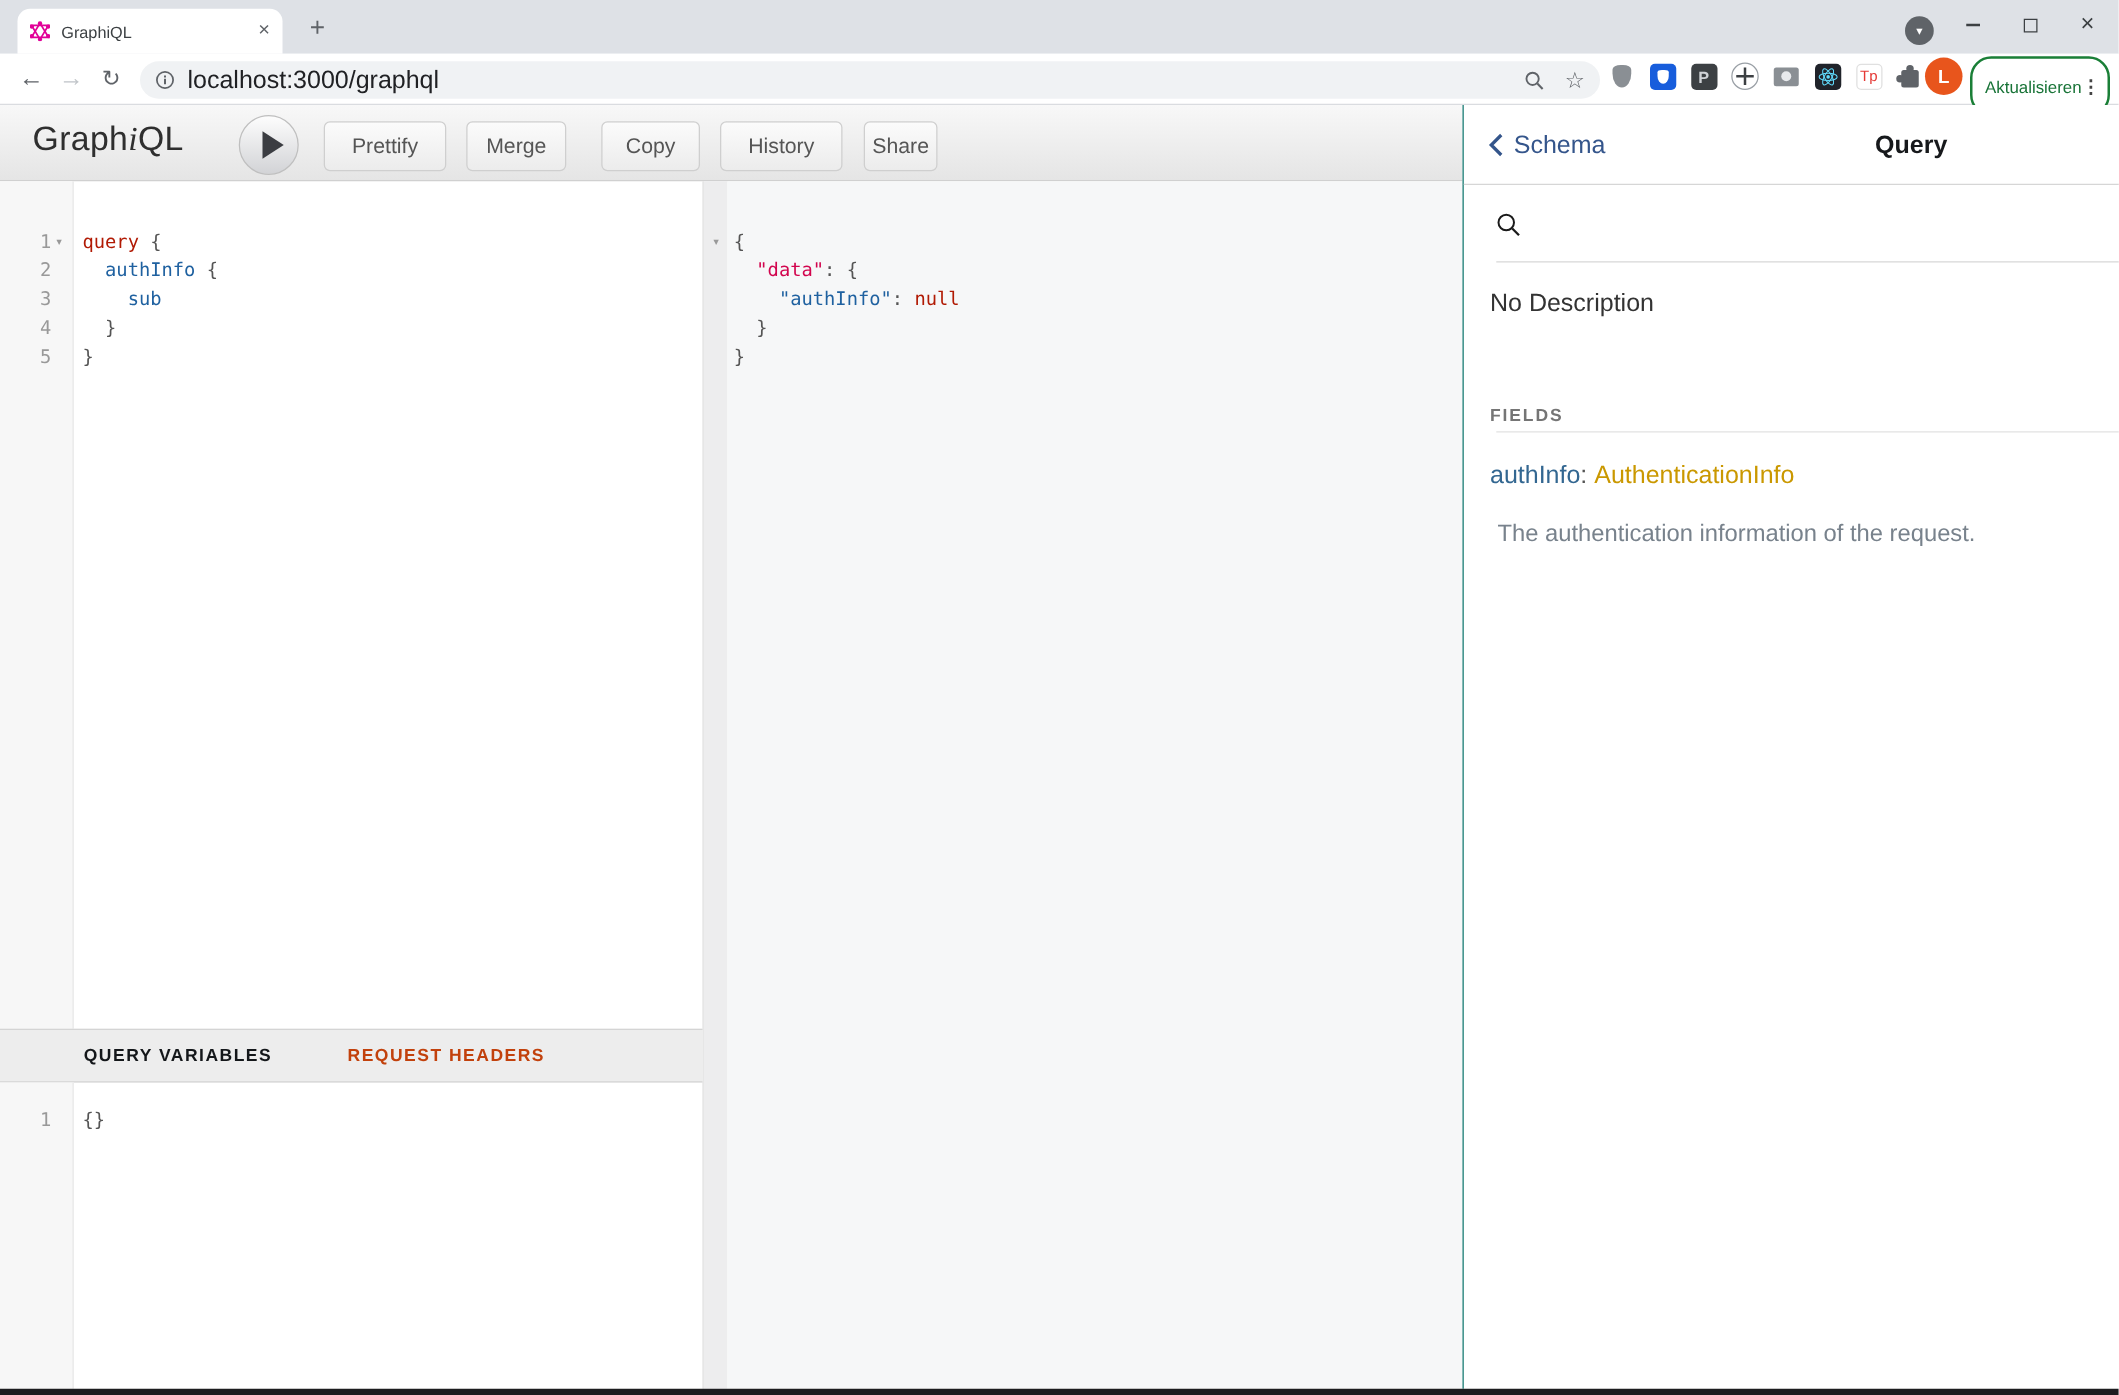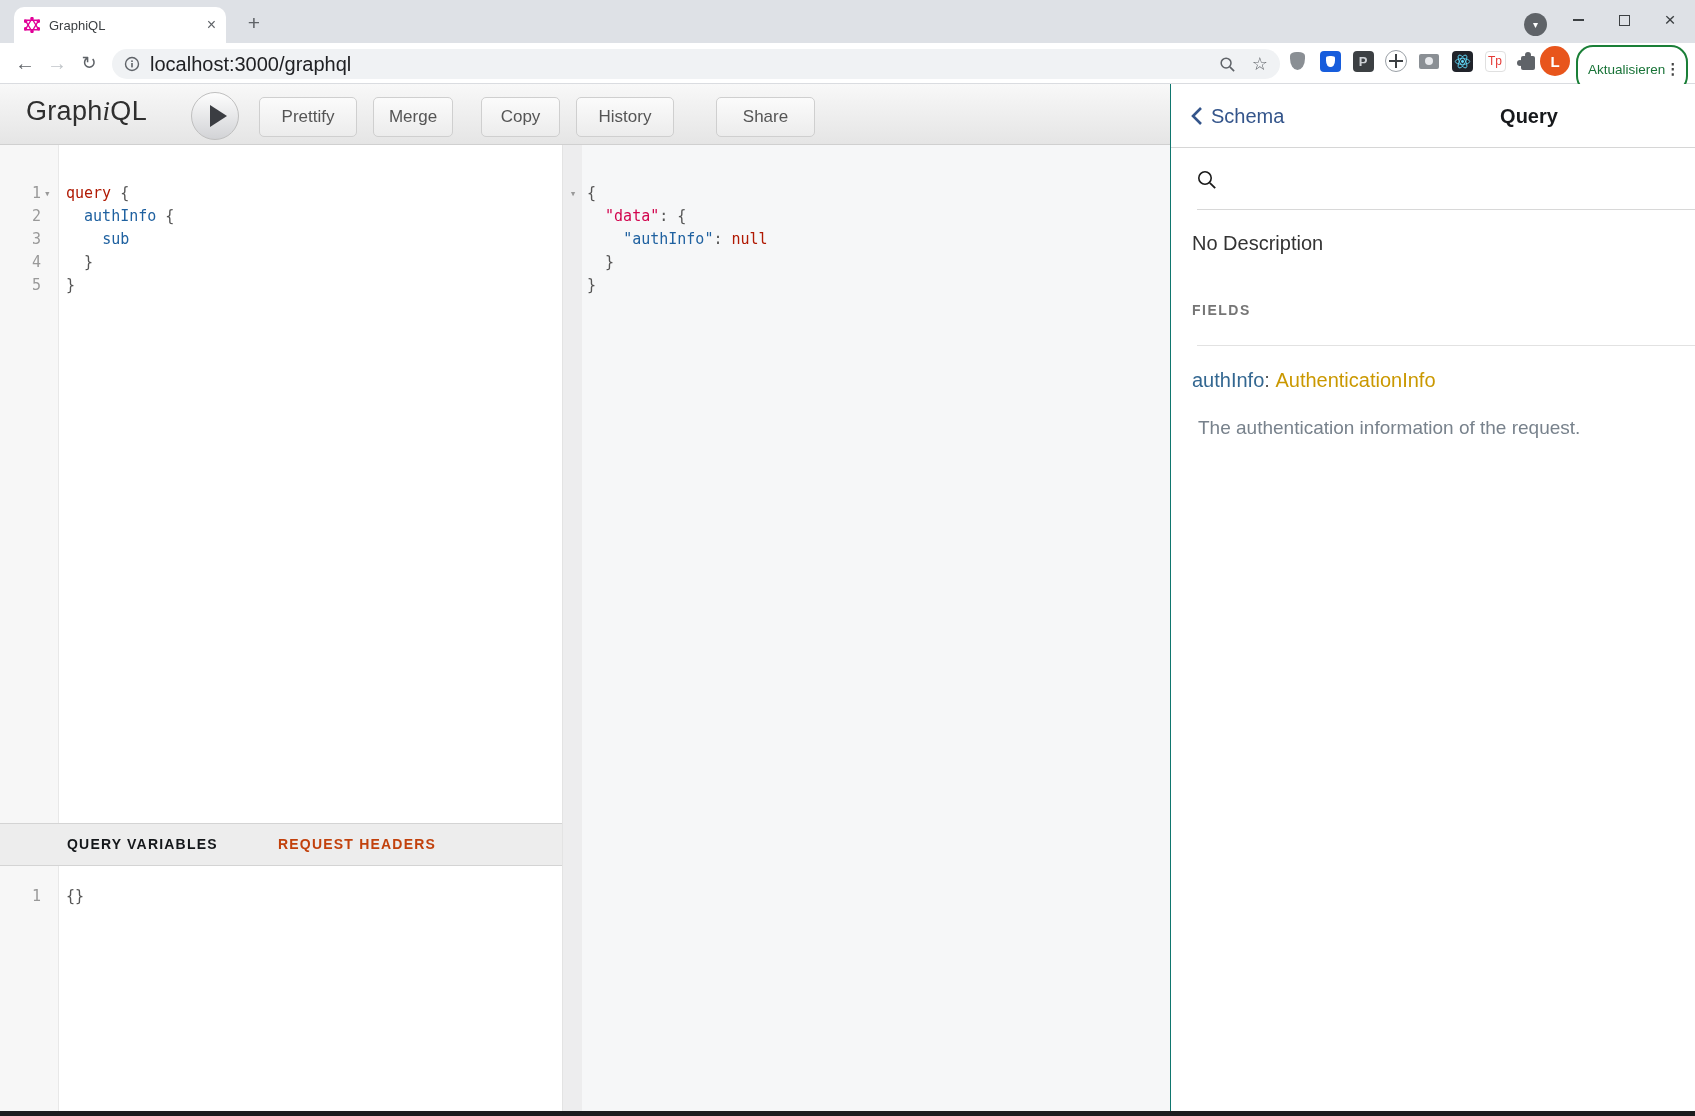--- a/index.html
+++ b/index.html
@@ -62,21 +62,21 @@
   #gql-logo{position:absolute;left:26px;top:96px;font-size:27px;color:#2f2f2f;letter-spacing:.3px}
   #gql-logo .it{font-style:italic;font-family:"Liberation Serif",serif}
   #execute{position:absolute;left:191px;top:92px;width:48px;height:48px;border-radius:50%;
       background:linear-gradient(#fdfdfd,#d2d3d6);border:1px solid #bfbfbf;box-sizing:border-box}
   #execute .tri{position:absolute;left:18px;top:12px;width:0;height:0;
       border-top:11px solid transparent;border-bottom:11px solid transparent;border-left:17px solid #3b3d42}
   .tbtn{position:absolute;top:97px;height:40px;border:1px solid #cfcfcf;border-radius:5px;
       background:linear-gradient(#fbfbfb,#ececec);color:#555;font-size:17px;
       display:flex;align-items:center;justify-content:center;box-sizing:border-box}
   #btn-prettify{left:259px;width:98px}#btn-merge{left:373px;width:80px}#btn-copy{left:481px;width:79px}
-  #btn-history{left:576px;width:98px}#btn-share{left:716px;width:99px}
+  #btn-history{left:576px;width:98px}#btn-share{left:691px;width:59px}
 
   
   .mono{font-family:"DejaVu Sans Mono",monospace;font-size:15px;line-height:23px}
   #query-gutter-bg{position:absolute;left:0;top:145px;width:59px;height:678px;background:#f7f7f7;
       border-right:1px solid #e8e8e8;box-sizing:border-box}
   #query-pane{position:absolute;left:0;top:145px;width:562px;height:678px;padding-top:37px;box-sizing:border-box}
   #vars-gutter-bg{position:absolute;left:0;top:866px;width:59px;height:245px;background:#f7f7f7;
       border-right:1px solid #e8e8e8;box-sizing:border-box}
   #vars-editor{position:absolute;left:0;top:866px;width:562px;height:245px;padding-top:19px;box-sizing:border-box}
   .cm-row{display:flex;height:23px}
@@ -108,21 +108,21 @@
   #docs-title{position:absolute;left:90px;right:0;top:0;height:64px;display:flex;align-items:center;
       justify-content:center;font-weight:bold;font-size:20px;color:#17191c}
   #docs-close{position:absolute;right:18px;top:0;height:64px;display:flex;align-items:center;font-size:22px;color:#333}
   #docs-search-icon{position:absolute;left:26px;top:86px}
   #docs-search{position:absolute;left:54px;top:64px;height:61px;display:flex;align-items:center;
       font-size:20px;color:#9a9a9a;width:440px;border:none;background:transparent;outline:none;
       font-family:"Liberation Sans",sans-serif}
   #docs-search::placeholder{color:#9a9a9a}
   #search-border{position:absolute;left:26px;right:0;top:125px;height:1px;background:#d8d8d8}
   #no-desc{position:absolute;left:21px;top:144px;height:30px;display:flex;align-items:center;font-size:20px;color:#333}
-  #fields-label{position:absolute;left:21px;top:214px;height:24px;display:flex;align-items:center;
+  #fields-label{position:absolute;left:21px;top:236px;height:24px;display:flex;align-items:center;
       font-size:14px;font-weight:bold;letter-spacing:1.5px;color:#757575}
   #fields-border{position:absolute;left:26px;right:0;top:261px;height:1px;background:#e2e2e2}
   #field-row{position:absolute;left:21px;top:281px;height:30px;display:flex;align-items:center;font-size:20px}
   #field-name{color:#336791}
   #field-colon{color:#555;white-space:pre}
   #field-type{color:#CA9800}
   #field-desc{position:absolute;left:27px;top:330px;height:28px;display:flex;align-items:center;
       font-size:19px;color:#78828c}
 
   #bottom-strip{position:absolute;left:0;top:1111px;width:1695px;height:5px;background:#1c1c1f}

